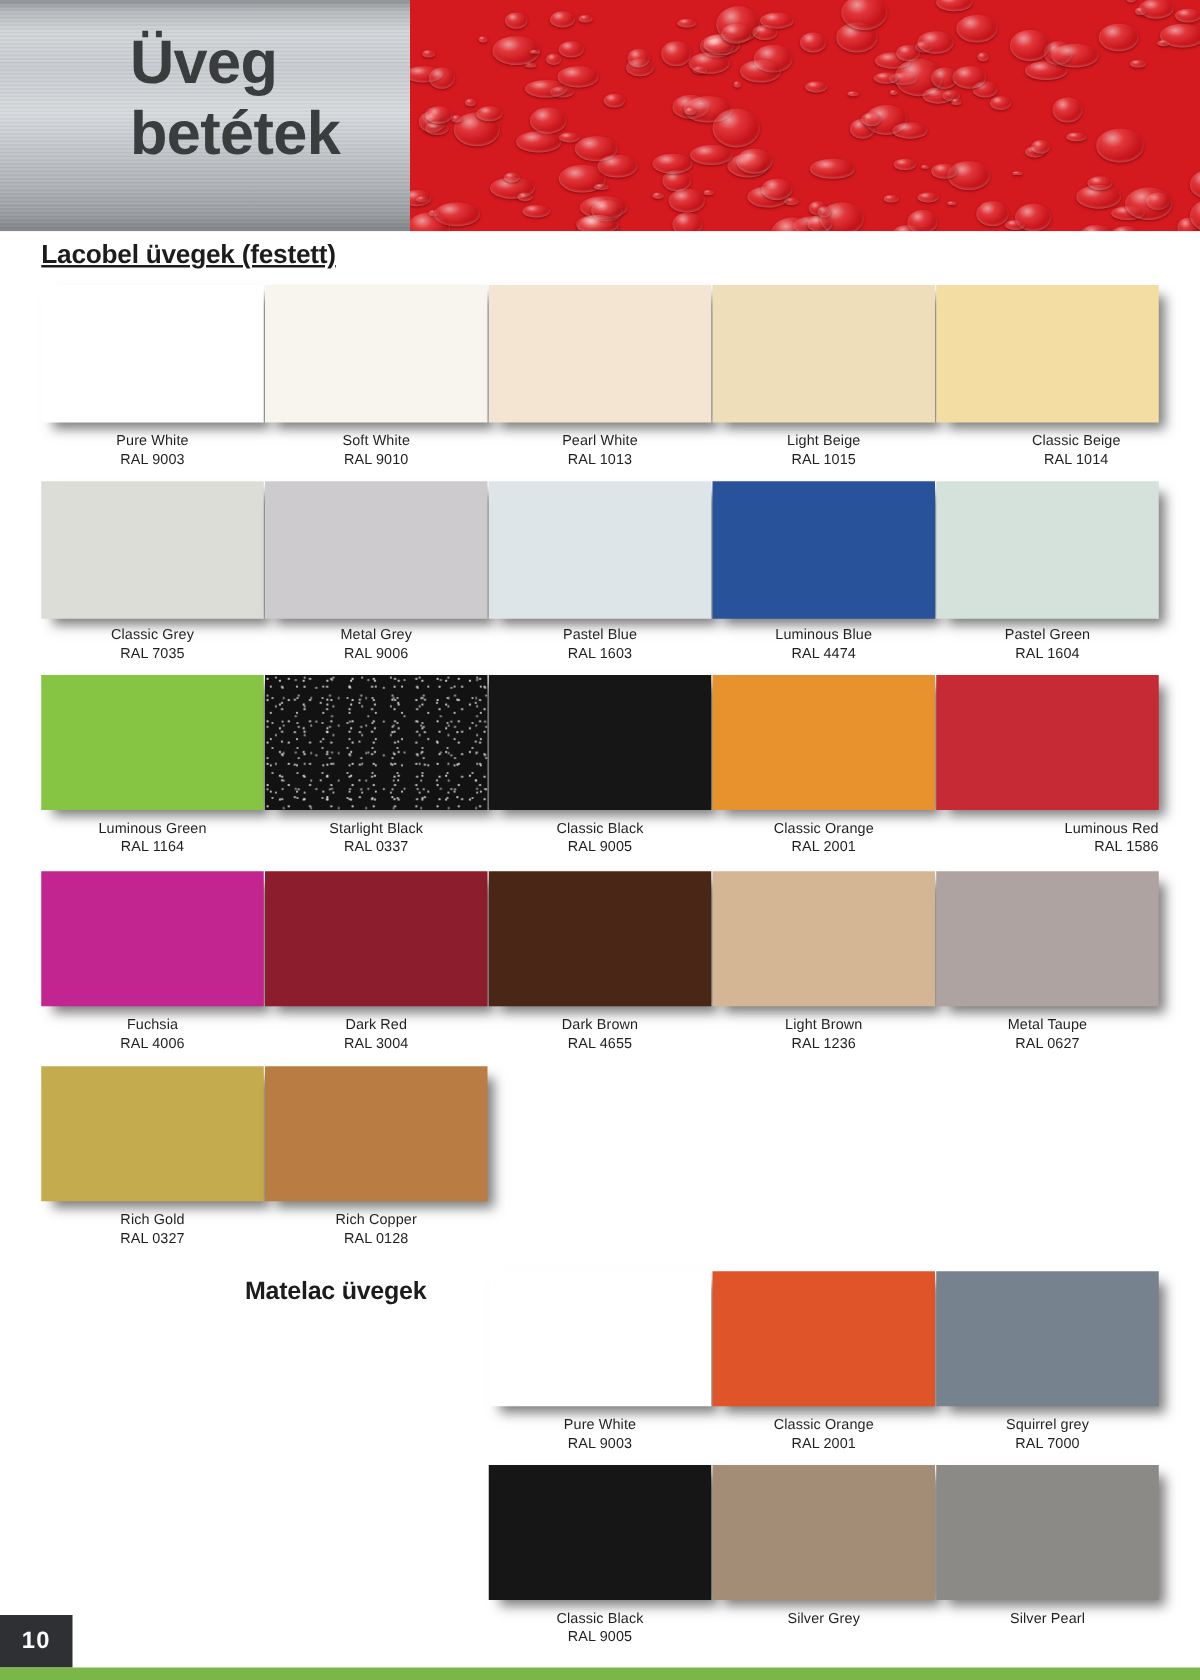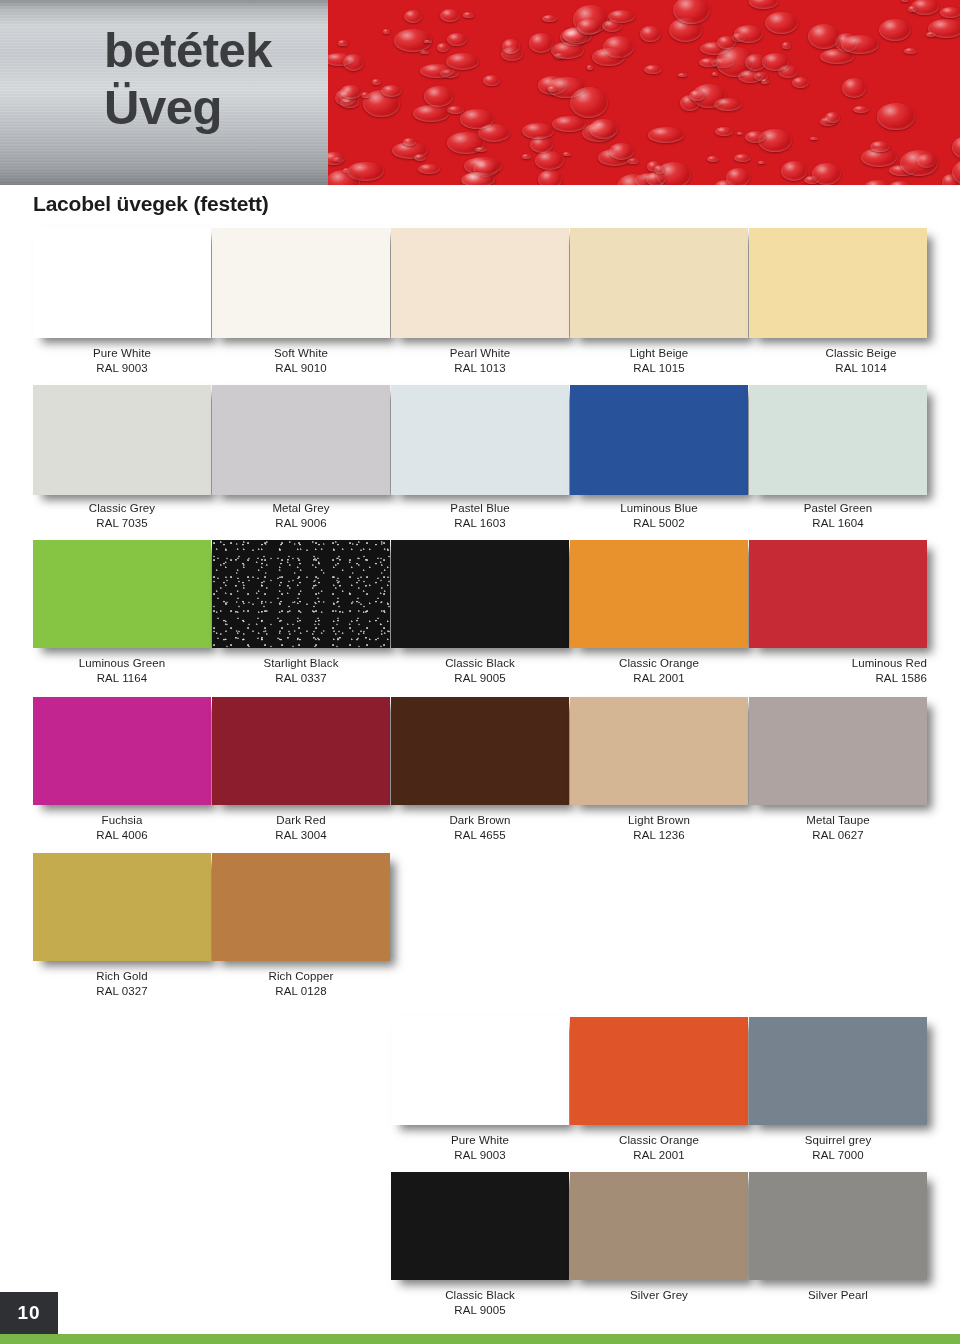--- a/index.html
+++ b/index.html
@@ -68,21 +68,21 @@
   }
 
   
   .section-heading {
     position: absolute;
     font-size: 21px;
     font-weight: bold;
     color: #1c1c1c;
     letter-spacing: -0.2px;
   }
-  #lacobel-heading { left: 33px; top: 192px; }
+  #lacobel-heading { left: 33px; top: 192px; text-decoration: underline; }
   #matelac-heading {
     left: 196px; top: 1020px;
     font-size: 20px;
     line-height: 27px;
     width: 220px;
   }
 
   
   .grid { position: absolute; left: 0; top: 0; width: 960px; }
   .cell { position: absolute; }
@@ -296,28 +296,29 @@
       <div class="drop" style="width: 38.2521px; height: 19.2532px; left: 512.577px; top: 34.6737px;"></div>
       <div class="drop" style="width: 12.7075px; height: 7.68697px; left: 75.2652px; top: 138.028px;"></div>
       <div class="drop" style="width: 20.4661px; height: 11.8621px; left: 273.551px; top: 19.8374px;"></div>
       <div class="drop" style="width: 9.02533px; height: 5.56587px; left: 220.097px; top: 86.1981px;"></div>
       <div class="drop" style="width: 23.6603px; height: 18.7969px; left: 210.058px; top: 170.055px;"></div>
       <div class="drop" style="width: 20.4426px; height: 11.4009px; left: 541.992px; top: 140.544px;"></div>
       <div class="drop" style="width: 20.2277px; height: 16.3293px; left: 312.418px; top: 26.0644px;"></div>
       <div class="drop" style="width: 16.3418px; height: 11.4347px; left: 360.802px; top: 89.7539px;"></div>
     </div>
   <div class="banner-title">
+    <div>Üveg</div>
     <div>betétek</div>
-    <div>Üveg</div>
   </div>
 </div>
 
 <div class="section-heading" id="lacobel-heading">Lacobel üvegek (festett)</div>
 
 <div class="section-heading" id="matelac-heading">
+  <div>Matelac üvegek</div>
 </div>
 
 <div class="grid" id="swatch-grid">
     <div class="cell" style="left: 33px; top: 228px; width: 178px; height: 110px;">
       <div class="chip" style="background: rgb(255, 255, 255);"></div>
     </div>
     <div class="caption" style="left: 33px; top: 346px; width: 178px;"><span>Pure White</span><span class="ral">RAL 9003</span></div>
     <div class="cell" style="left: 212px; top: 228px; width: 178px; height: 110px;">
       <div class="chip" style="background: rgb(248, 244, 238);"></div>
     </div>
@@ -342,21 +343,21 @@
       <div class="chip" style="background: rgb(205, 203, 205);"></div>
     </div>
     <div class="caption" style="left: 212px; top: 501px; width: 178px;"><span>Metal Grey</span><span class="ral">RAL 9006</span></div>
     <div class="cell" style="left: 391px; top: 385px; width: 178px; height: 110px;">
       <div class="chip" style="background: rgb(221, 229, 232);"></div>
     </div>
     <div class="caption" style="left: 391px; top: 501px; width: 178px;"><span>Pastel Blue</span><span class="ral">RAL 1603</span></div>
     <div class="cell" style="left: 570px; top: 385px; width: 178px; height: 110px;">
       <div class="chip" style="background: rgb(40, 83, 155);"></div>
     </div>
-    <div class="caption" style="left: 570px; top: 501px; width: 178px;"><span>Luminous Blue</span><span class="ral">RAL 5002</span></div>
+    <div class="caption" style="left: 570px; top: 501px; width: 178px;"><span>Luminous Blue</span><span class="ral">RAL 4474</span></div>
     <div class="cell" style="left: 749px; top: 385px; width: 178px; height: 110px;">
       <div class="chip" style="background: rgb(213, 226, 220);"></div>
     </div>
     <div class="caption" style="left: 749px; top: 501px; width: 178px;"><span>Pastel Green</span><span class="ral">RAL 1604</span></div>
     <div class="cell" style="left: 33px; top: 540px; width: 178px; height: 108px;">
       <div class="chip" style="background: rgb(134, 196, 67);"></div>
     </div>
     <div class="caption" style="left: 33px; top: 656px; width: 178px;"><span>Luminous Green</span><span class="ral">RAL 1164</span></div>
     <div class="cell" style="left: 212px; top: 540px; width: 178px; height: 108px;">
       <div class="chip speckle"></div>

